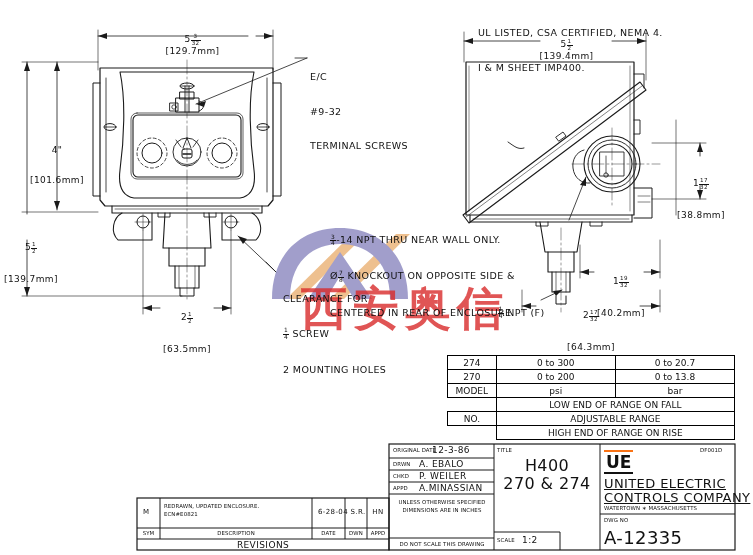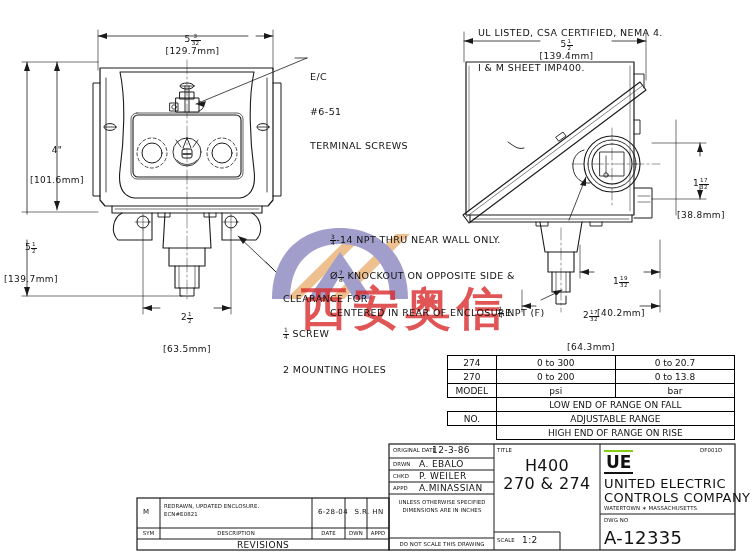--- a/index.html
+++ b/index.html
@@ -10,21 +10,21 @@
     color:#000;
   }
   #sheet{position:absolute;left:0;top:0;width:753px;height:555px;}
   svg.layer{position:absolute;left:0;top:0;width:753px;height:555px;}
   .txt{position:absolute;font-family:"DejaVu Sans", sans-serif;color:#111;white-space:pre;letter-spacing:.4px;}
   .note{font-size:9.5px;line-height:11.5px;}
   .dim{font-size:9px;line-height:10px;text-align:center;}
   .tiny{font-size:5.4px;line-height:6.4px;letter-spacing:.1px;}
   .sm{font-size:7px;line-height:8px;}
   .md{font-size:9px;}
-  .lg{font-size:13px;}
+  .lg{font-size:13px;text-decoration:underline;}
   .xl{font-size:16px;}
   .frac{display:inline-block;vertical-align:-0.42em;text-align:center;font-size:.62em;line-height:1.0;}
   .frac .n{display:block;border-bottom:1px solid #111;padding:0 1px;}
   .frac .d{display:block;padding:0 1px;}
   
   .tbl{position:absolute;border-collapse:collapse;}
   .tbl td{border:1px solid #000;font-family:"DejaVu Sans",sans-serif;font-size:9px;text-align:center;padding:0;height:13px;color:#111;}
   
   #wm{position:absolute;left:255px;top:232px;width:300px;height:105px;pointer-events:none;}
   #wm .cn{position:absolute;left:2px;top:46px;width:296px;text-align:center;
@@ -229,21 +229,21 @@
     <div class="cn">西安奥信</div>
   </div>
 
   <div class="txt note" style="left:478px;top:4px;">
     <div>UL LISTED, CSA CERTIFIED, NEMA 4.</div>
     <div>I &amp; M SHEET IMP400.</div>
   </div>
 
   <div class="txt note" style="left:310px;top:48px;">
     <div>E/C</div>
-    <div>#6-51</div>
+    <div>#9-32</div>
     <div>TERMINAL SCREWS</div>
   </div>
 
   <div class="txt note" style="left:330px;top:211px;">
     <div><span class="frac"><span class="n">3</span><span class="d">4</span></span><span>-14 NPT THRU NEAR WALL ONLY.</span></div>
     <div><span>Ø</span><span class="frac"><span class="n">7</span><span class="d">8</span></span><span> KNOCKOUT ON OPPOSITE SIDE &amp;</span></div>
     <div>CENTERED IN REAR OF ENCLOSURE</div>
   </div>
 
   <div class="txt note" style="left:283px;top:270px;">
@@ -374,32 +374,32 @@
   <div class="txt tiny" style="left:392px;top:541px;width:100px;text-align:center;">DO NOT SCALE THIS DRAWING</div>
 
   <div class="txt tiny" style="left:497px;top:447px;">TITLE</div>
   <div class="txt xl" style="left:494px;top:456px;width:106px;text-align:center;">H400</div>
   <div class="txt xl" style="left:494px;top:474px;width:106px;text-align:center;">270 &amp; 274</div>
 
   <div class="txt tiny" style="left:497px;top:537px;">SCALE</div>
   <div class="txt md" style="left:522px;top:535px;">1:2</div>
 
   <div class="txt tiny" style="left:700px;top:447px;">DF001D</div>
-  <div class="txt" style="left:604px;top:450px;font-size:17px;font-weight:bold;letter-spacing:0;border-bottom:2px solid #111;border-top:2px solid #84cc16;padding:0 2px;display:inline-block;text-align:right;">UE</div>
+  <div class="txt" style="left:604px;top:450px;font-size:17px;font-weight:bold;letter-spacing:0;border-bottom:2px solid #111;border-top:2px solid #f97316;padding:0 2px;display:inline-block;text-align:right;">UE</div>
   <div class="txt lg" style="left:604px;top:476px;">UNITED ELECTRIC</div>
   <div class="txt lg" style="left:604px;top:490px;">CONTROLS COMPANY</div>
   <div class="txt tiny" style="left:604px;top:505px;">WATERTOWN ∗ MASSACHUSETTS</div>
   <div class="txt tiny" style="left:604px;top:517px;">DWG NO</div>
   <div class="txt" style="left:604px;top:527px;font-size:18px;">A-12335</div>
 
   <div class="txt sm" style="left:143px;top:508px;">M</div>
   <div class="txt tiny" style="left:164px;top:503px;">REDRAWN, UPDATED ENCLOSURE.</div>
   <div class="txt tiny" style="left:164px;top:511px;">ECN#E0821</div>
   <div class="txt sm" style="left:313px;top:508px;width:40px;text-align:center;">6-28-04</div>
-  <div class="txt sm" style="left:345px;top:508px;width:34px;text-align:center;">S.R.</div>
+  <div class="txt sm" style="left:345px;top:508px;width:26px;text-align:center;">S.R.</div>
   <div class="txt sm" style="left:367px;top:508px;width:22px;text-align:center;">HN</div>
 
   <div class="txt tiny" style="left:137px;top:530px;width:23px;text-align:center;">SYM</div>
   <div class="txt tiny" style="left:160px;top:530px;width:152px;text-align:center;">DESCRIPTION</div>
   <div class="txt tiny" style="left:312px;top:530px;width:33px;text-align:center;">DATE</div>
   <div class="txt tiny" style="left:345px;top:530px;width:22px;text-align:center;">DWN</div>
   <div class="txt tiny" style="left:367px;top:530px;width:22px;text-align:center;">APPD</div>
   <div class="txt md" style="left:137px;top:540px;width:252px;text-align:center;">REVISIONS</div>
 
 </div>

